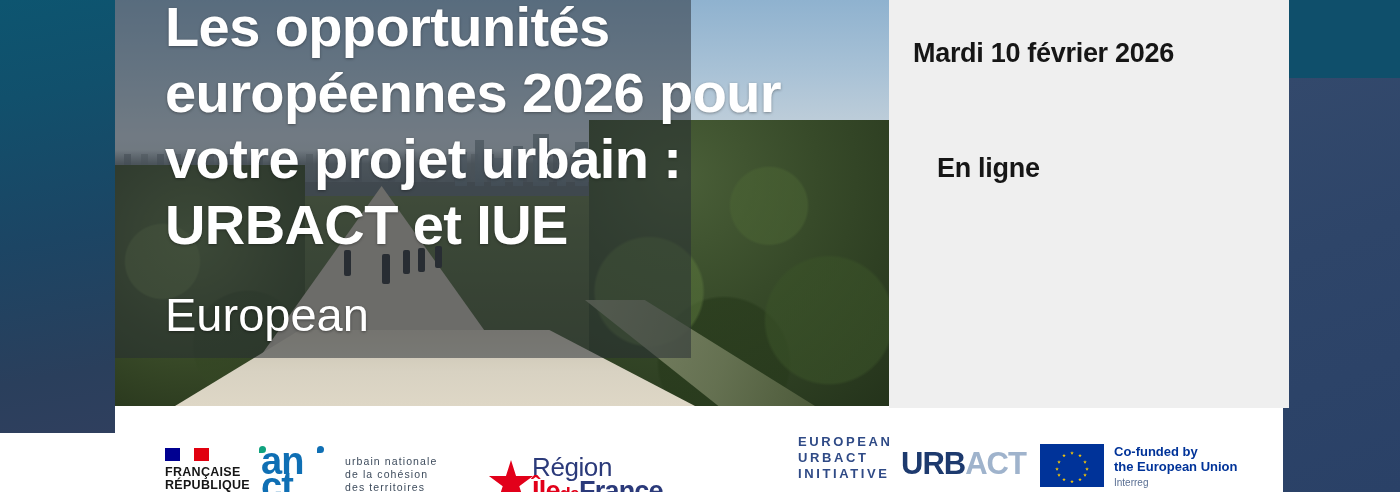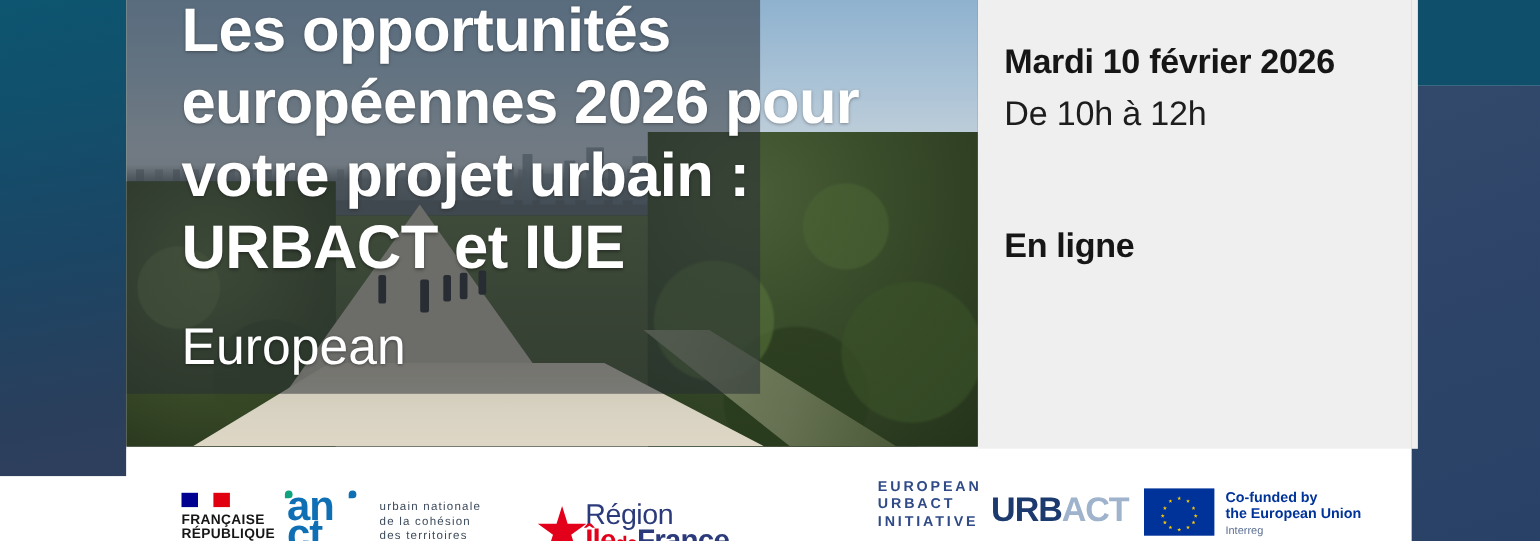--- a/index.html
+++ b/index.html
@@ -156,23 +156,23 @@
     text-shadow:0 1px 3px rgba(0,0,0,.4);
     z-index:5;
   }
 
   
   #info {
     position:absolute; left:774px; top:0; width:394px; height:408px;
     background:#efefef;
     padding:38px 0 0 24px;
   }
-  #info .big { font-size:31px; font-weight:700; color:#161616; letter-spacing:-0.3px; }
+  #info .big { font-size:27px; font-weight:700; color:#161616; letter-spacing:-0.3px; }
   #info .small { font-size:31px; font-weight:400; color:#1d1d1d; letter-spacing:-0.2px; margin-top:12px;}
-  #info .block2 { margin-top:84px; }
+  #info .block2 { margin-top:84px;margin-left:24px; }
 
   
   #logos {
     position:absolute; left:0; top:408px; width:1168px; height:84px;
     background:#ffffff;
   }
 
   
   #logo-rf { position:absolute; left:50px; top:40px; width:96px; height:52px; }
   #flag { width:44px; height:13px; display:flex; }
@@ -275,21 +275,20 @@
     <div class="walker" style="left:320px;top:246px;width:7px;height:22px;"></div>
 
     <div id="overlay"></div>
   </div>
 
   <h1 id="headline">Les opportunités européennes 2026 pour votre projet urbain : URBACT et IUE</h1>
   <div id="subhead">European</div>
 
   <aside id="info">
     <div class="big">Mardi 10 février 2026</div>
-    <div class="small">De 10h à 12h</div>
     <div class="block2">
       <div class="big">En ligne</div>
     </div>
   </aside>
 
   <div id="logos">
 
     <div id="logo-rf">
       <div id="flag">
         <span class="b"></span>

